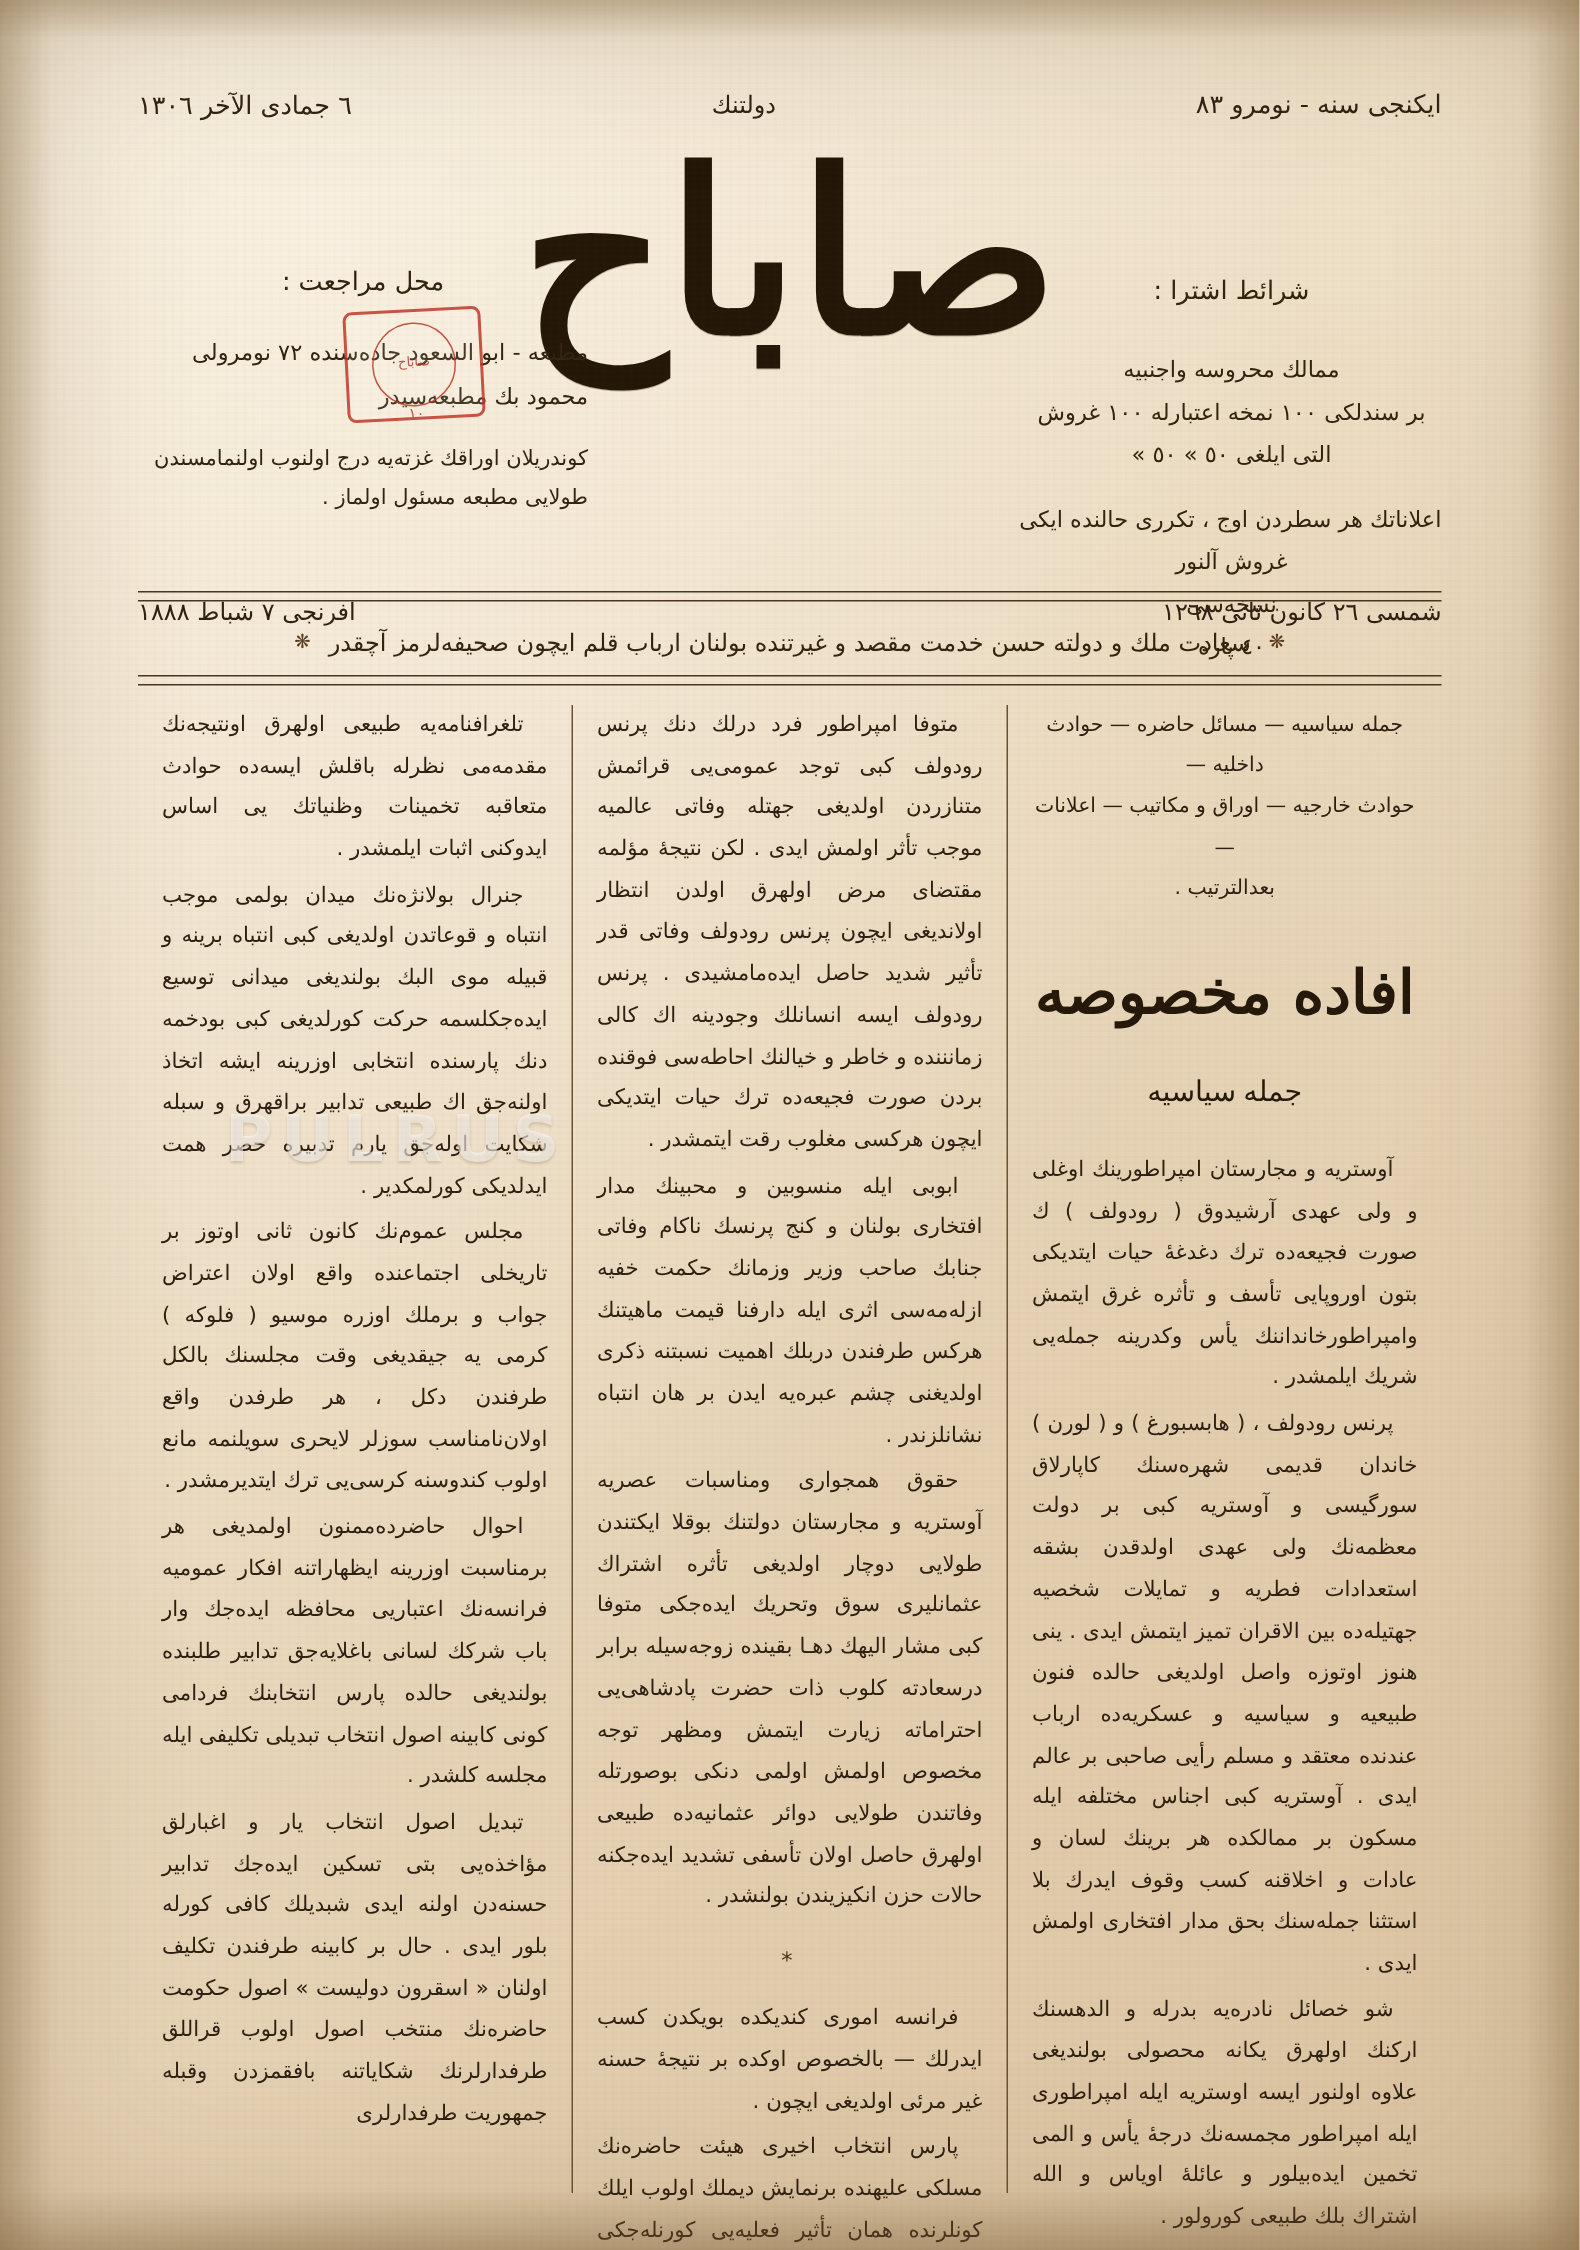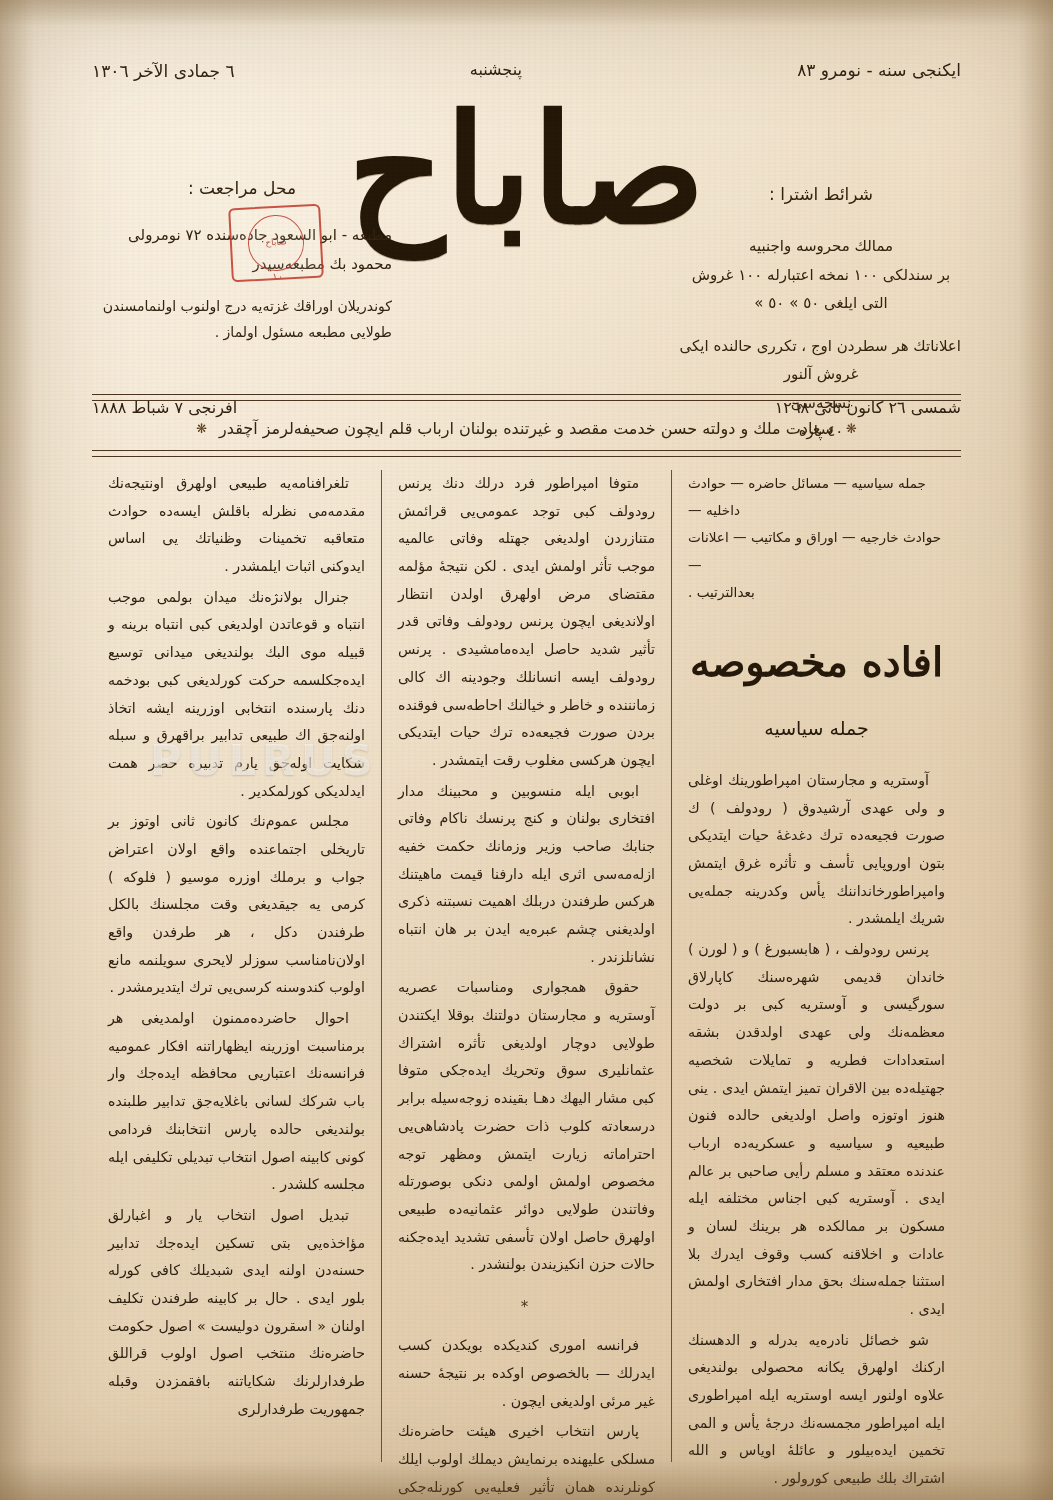--- a/index.html
+++ b/index.html
@@ -214,38 +214,39 @@
     margin: 14px 0 10px;
     font-size: 15px;
     letter-spacing: 4px;
     color: #4a341c;
   }
 
   
   .toc {
     font-size: 13.6px;
     line-height: 2.0;
-    text-align: left;
+    text-align: center;
     margin-bottom: 34px;
     color: #2e2012;
   }
   .brand-head {
     text-align: center;
     font-family: "DejaVu Serif", serif;
     font-size: 40px;
     font-weight: bold;
     color: #24180a;
     margin: 8px 0 26px;
     line-height: 1.1;
   }
   .sub-head {
     text-align: center;
     font-size: 19px;
     color: #24180a;
     margin-bottom: 20px;
+    font-family: Liberation Serif, serif;
   }
 
   
   .watermark {
     position: absolute;
     top: 735px;
     left: 150px;
     font-family: "DejaVu Sans", sans-serif;
     font-size: 43px;
     font-weight: bold;
@@ -266,21 +267,21 @@
   .edge-dark.right { top:0; bottom:0; right:0; width:34px; background:linear-gradient(to left, rgba(130,100,60,.26), rgba(130,100,60,0)); }
 </style>
 </head>
 <body>
 
 <div class="page">
 
   <div class="masthead">
     <div class="mast-line">
       <div class="mast-issue">ایکنجی سنه - نومرو ٨٣</div>
-      <div class="mast-day">پنجشنبه</div>
+      <div class="mast-day">دولتنك</div>
       <div class="mast-date">٦ جمادی الآخر ١٣٠٦</div>
     </div>
 
     <div class="logo">صاباح</div>
 
     <div class="terms">
       <div class="hdr">شرائط اشترا :</div>
       <div class="row">ممالك محروسه واجنبیه</div>
       <div class="row">بر سندلكى ١٠٠ نمخه اعتبارله ١٠٠ غروش</div>
       <div class="row spaced">التى ایلغى ٥٠      »      ٥٠      »</div>

